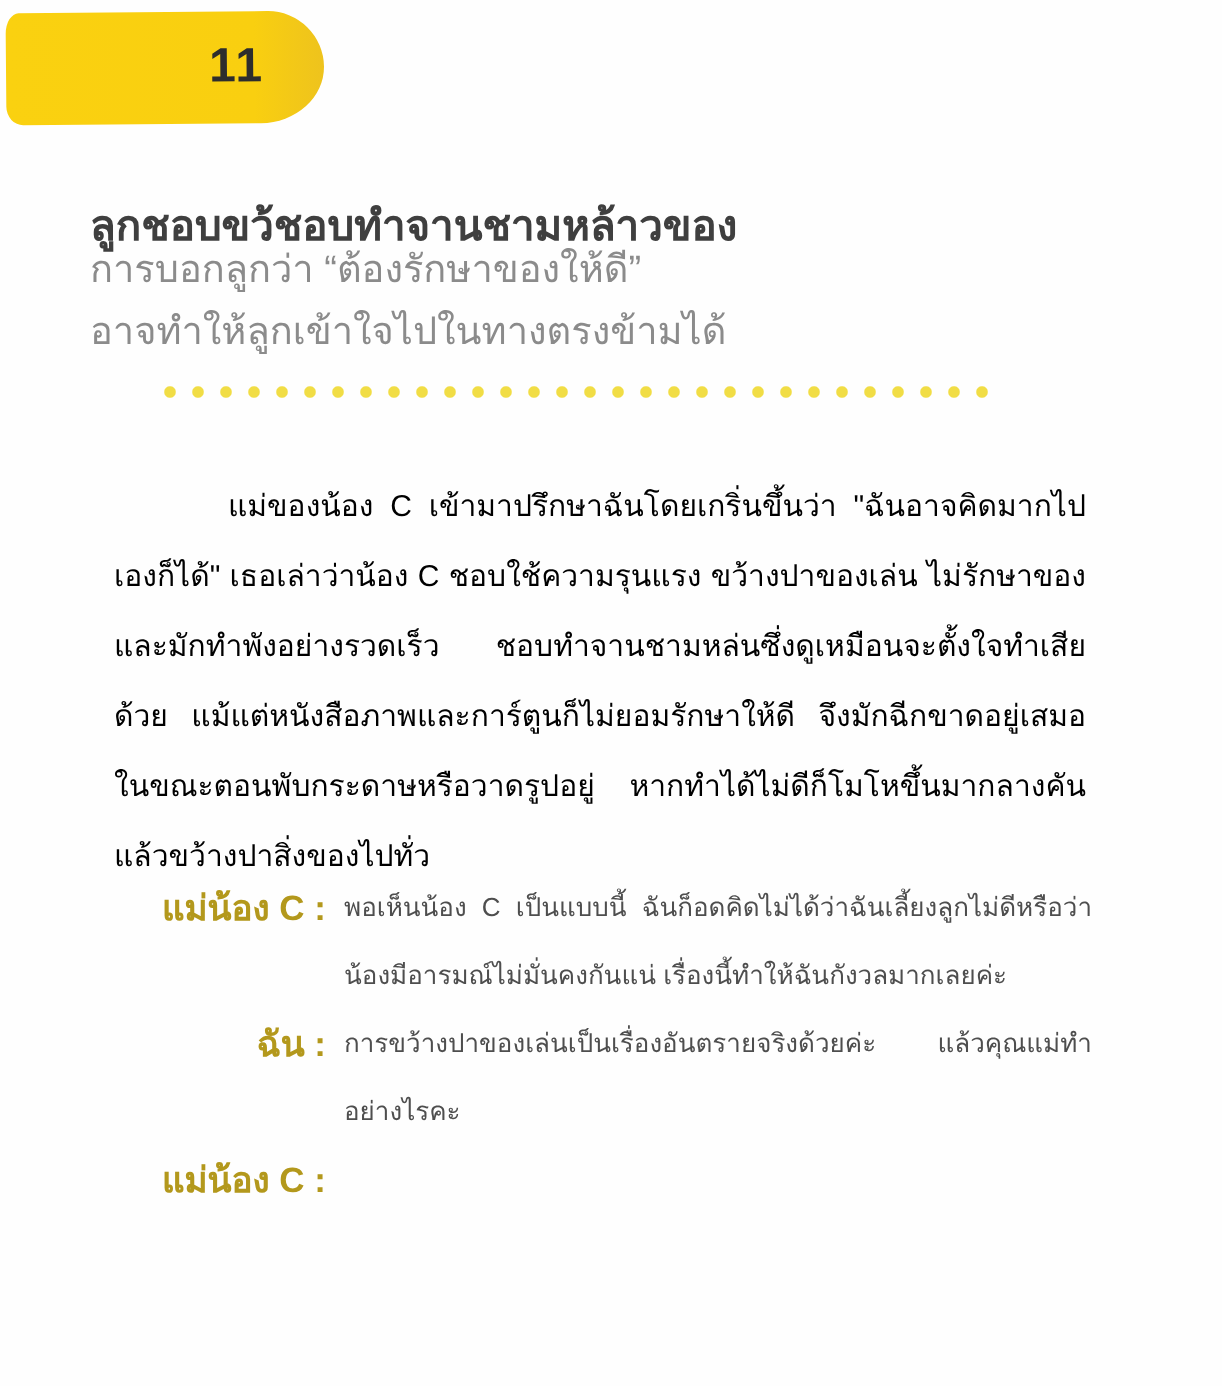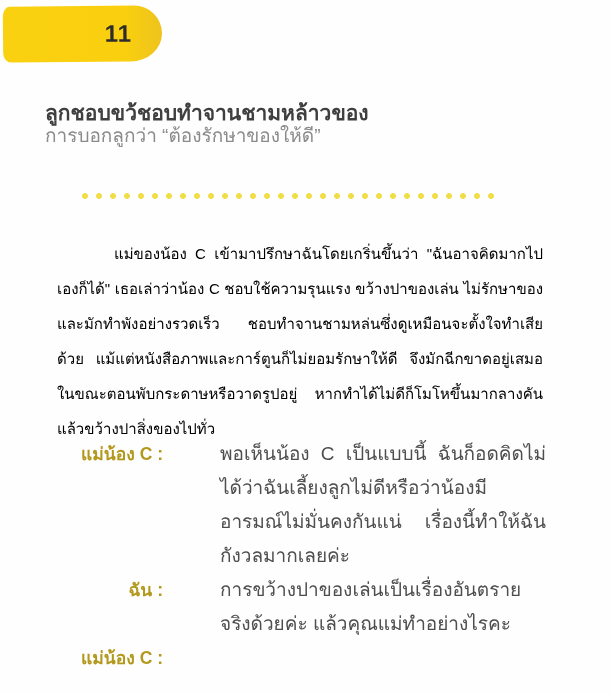--- a/index.html
+++ b/index.html
@@ -72,35 +72,34 @@
   }
 
   .dialogue {
     position: absolute;
     left: 57px; top: 437px;
     width: 489px;
   }
   .dialogue-row {
     display: flex;
     align-items: flex-start;
-    gap: 48px;
   }
   .dialogue-speaker {
     flex: 0 0 106px;
     text-align: right;
     font-size: 17.5px;
     line-height: 34px;
     font-weight: bold;
     color: #b3981c;
     white-space: nowrap;
   }
   .dialogue-text {
     flex: 1 1 auto;
     margin-left: 9px;
-    font-size: 19px;
+    font-size: 13px;
     line-height: 34px;
     color: #4e4e4e;
     text-align: justify;
   }
 
   .page-number {
     position: absolute;
     left: 84px; top: 664px;
     font-size: 12px;
     color: #8f8f8f;
@@ -111,20 +110,21 @@
 <body>
 
 <div class="chapter-badge">
   <span class="chapter-number">11</span>
 </div>
 
 <h1 class="title">ลูกชอบขว้ชอบทำจานชามหล้าวของ</h1>
 
 <div class="subtitle">
   <div>การบอกลูกว่า “ต้องรักษาของให้ดี”</div>
+  <div>อาจทำให้ลูกเข้าใจไปในทางตรงข้ามได้</div>
 </div>
 
 <div class="dotted-divider"></div>
 
 <p class="intro-paragraph">แม่ของน้อง C เข้ามาปรึกษาฉันโดยเกริ่นขึ้นว่า "ฉันอาจคิดมากไปเองก็ได้"  เธอเล่าว่าน้อง C ชอบใช้ความรุนแรง ขว้างปาของเล่น ไม่รักษาของและมักทำพังอย่างรวดเร็ว ชอบทำจานชามหล่นซึ่งดูเหมือนจะตั้งใจทำเสียด้วย  แม้แต่หนังสือภาพและการ์ตูนก็ไม่ยอมรักษาให้ดี จึงมักฉีกขาดอยู่เสมอ ในขณะตอนพับกระดาษหรือวาดรูปอยู่ หากทำได้ไม่ดีก็โมโหขึ้นมากลางคัน แล้วขว้างปาสิ่งของไปทั่ว</p>
 
 <div class="dialogue">
   <div class="dialogue-row">
     <span class="dialogue-speaker">แม่น้อง C :</span>
     <span class="dialogue-text">พอเห็นน้อง C เป็นแบบนี้ ฉันก็อดคิดไม่ได้ว่าฉันเลี้ยงลูกไม่ดีหรือว่าน้องมีอารมณ์ไม่มั่นคงกันแน่  เรื่องนี้ทำให้ฉันกังวลมากเลยค่ะ</span>

